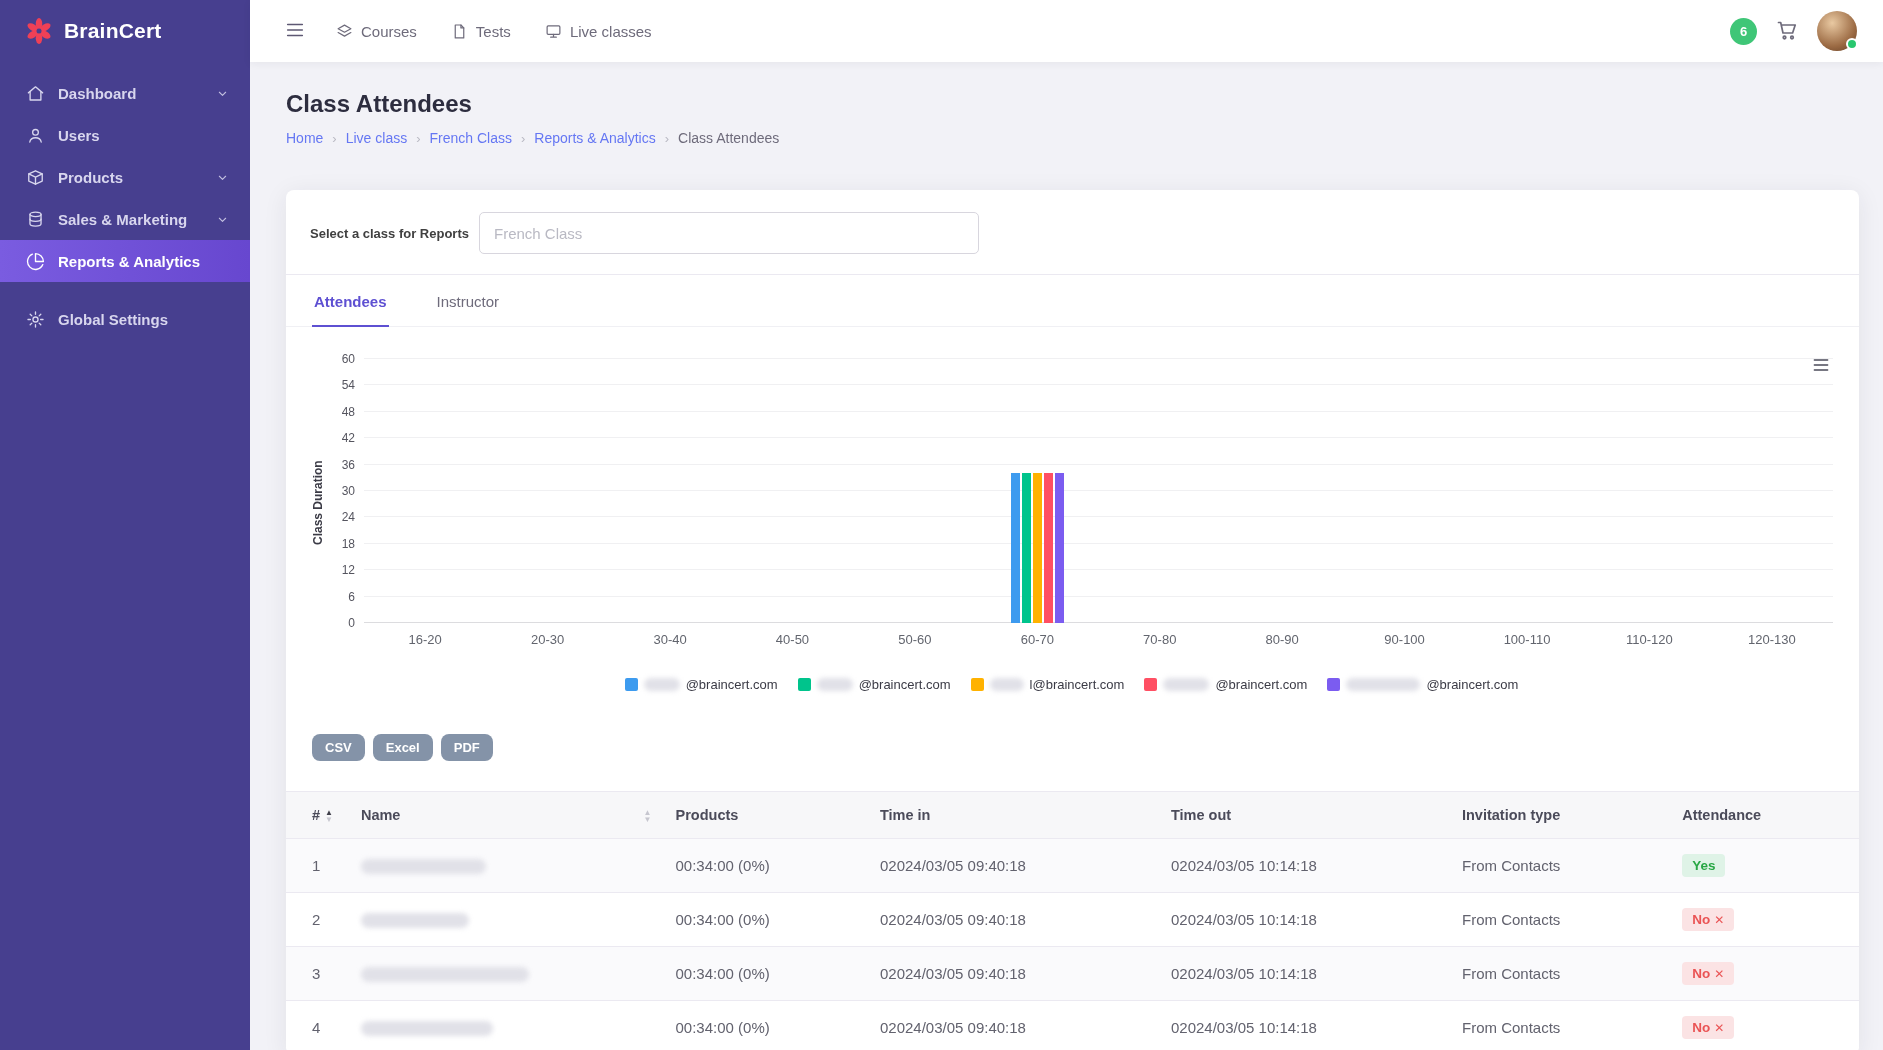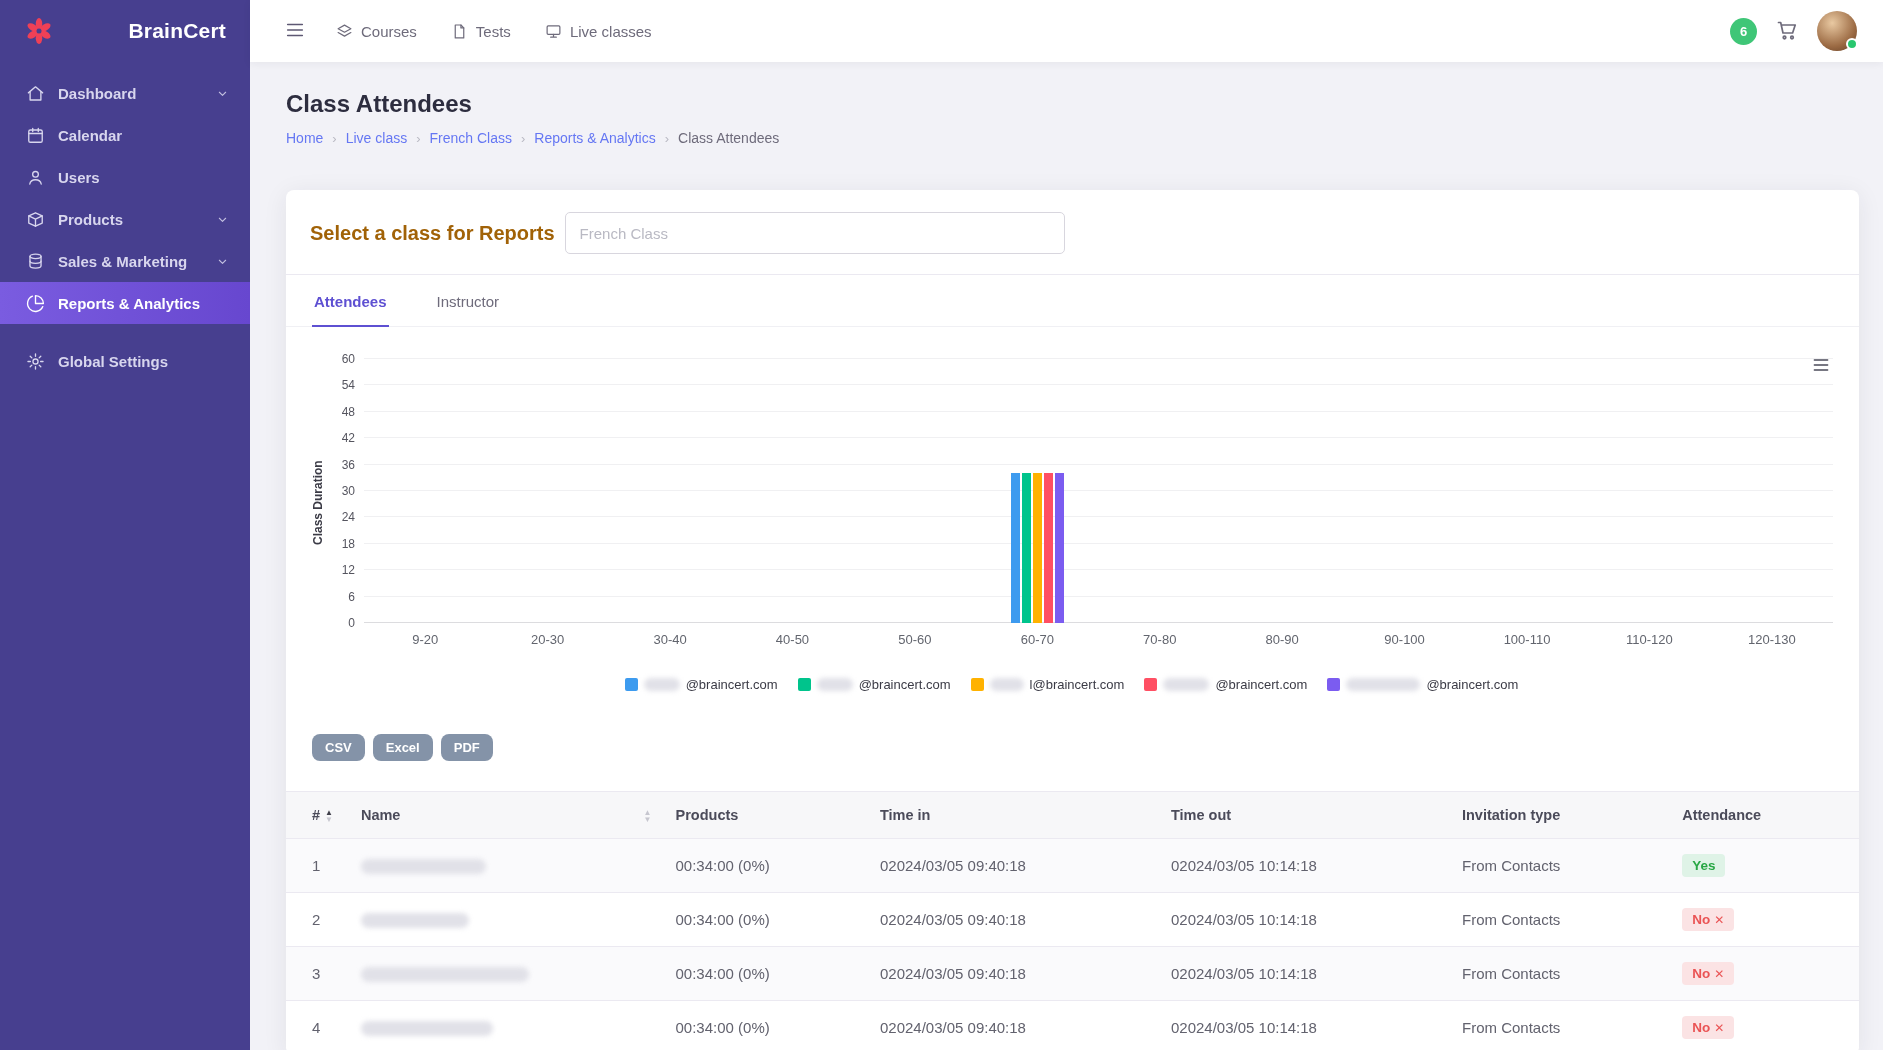--- a/index.html
+++ b/index.html
@@ -9,21 +9,21 @@
     font-family:"Liberation Sans","DejaVu Sans",sans-serif;
     background:#f2f2f7; color:#3b3b46;
     --accent:#5e50d2; --sidebar-bg:#473f8f; --sidebar-active:#6d4fd8;
     --link:#6577f3; --success:#28a745; --success-bg:#dff3e7;
     --danger:#ea5455; --danger-bg:#fbe3e4; --export:#8493a8; --notif:#3fc677;
   }
   .app { display:flex; width:1883px; height:1050px; overflow:hidden; }
 
   
   .sidebar { width:250px; flex:0 0 250px; background:var(--sidebar-bg); color:#d8d6ee; display:flex; flex-direction:column; }
-  .logo { height:62px; display:flex; align-items:center; gap:10px; padding:6px 24px;justify-content:space-between; }
+  .logo { height:62px; display:flex; align-items:center; gap:10px; padding:6px 24px; }
   .logo-mark { width:30px; height:30px; display:inline-flex; }
   .logo-mark svg { width:100%; height:100%; }
   .logo-text { color:#fff; font-size:21px; font-weight:700; letter-spacing:.2px; }
   .side-nav { margin-top:10px; display:flex; flex-direction:column; }
   .side-item { height:42px; display:flex; align-items:center; gap:13px; padding:0 20px 0 26px; font-size:15px; font-weight:600; cursor:pointer; color:#d8d6ee; }
   .side-item .icon { width:19px; height:19px; flex:0 0 19px; }
   .side-item .chev { margin-left:auto; width:15px; height:15px; flex:0 0 15px; opacity:.85; }
   .side-item.active { background:linear-gradient(90deg,#7a5ce0,#6747cf); color:#fff; }
   .side-item:last-child { margin-top:16px; }
   .icon { display:inline-flex; }
@@ -48,21 +48,21 @@
   .content { flex:1; overflow:hidden; padding:28px 24px 0 36px; }
   .page-title { margin:0 0 12px; font-size:24px; font-weight:700; color:#2d2d3f; }
   .breadcrumb { display:flex; align-items:center; gap:9px; font-size:14px; }
   .bc-link { color:var(--link); text-decoration:none; cursor:pointer; }
   .bc-sep { color:#b9b9c3; font-size:13px; }
   .bc-current { color:#6e6b7b; }
 
   .card { background:#fff; border-radius:8px; box-shadow:0 4px 24px rgba(34,41,47,.08); margin-top:44px; }
 
   .select-row { display:flex; align-items:center; gap:10px; padding:22px 24px 20px; border-bottom:1px solid #ebe9f1; }
-  .select-label { font-size:20px; font-weight:700; color:#a16207;text-align:center; }
+  .select-label { font-size:13px; font-weight:700; color:#404040;text-align:center; }
   .class-input { width:500px; height:42px; border:1px solid #d8d6de; border-radius:5px; padding:0 14px; font-size:15px; color:#44405e; outline:none; font-family:inherit; }
   .class-input::placeholder { color:#b9b9c3; }
 
   .tabs { display:flex; gap:46px; padding:0 26px; border-bottom:1px solid #f0f0f4; }
   .tab { padding:18px 2px 15px; font-size:15px; color:#6e6b7b; cursor:pointer; border-bottom:2px solid transparent; margin-bottom:-1px; }
   .tab.active { color:var(--accent); font-weight:700; border-bottom-color:var(--accent); }
 
   
   .chart-section { position:relative; padding:32px 26px 0 24px; }
   .chart-menu { position:absolute; top:26px; right:26px; background:none; border:none; padding:2px; cursor:pointer; color:#4b4b5a; }
@@ -139,29 +139,20 @@
               <path d="M3 11.2 12 3.6l9 7.6"></path>
               <path d="M5.2 9.8V20.2h13.6V9.8"></path>
             </svg>
           </span>
           <span class="side-label">Dashboard</span>
           <span class="icon chev">
             <svg viewBox="0 0 24 24" fill="none" stroke="currentColor" stroke-width="1.7" stroke-linecap="round" stroke-linejoin="round">
               <path d="M7 10l5 5 5-5"></path>
             </svg>
           </span>
-        </div>
-        <div class="side-item">
-          <span class="icon">
-            <svg viewBox="0 0 24 24" fill="none" stroke="currentColor" stroke-width="1.7" stroke-linecap="round" stroke-linejoin="round">
-              <rect x="3.5" y="5" width="17" height="15.5" rx="2"></rect>
-              <path d="M3.5 9.5h17M8.5 3v4M15.5 3v4"></path>
-            </svg>
-          </span>
-          <span class="side-label">Calendar</span>
         </div>
         <div class="side-item">
           <span class="icon">
             <svg viewBox="0 0 24 24" fill="none" stroke="currentColor" stroke-width="1.7" stroke-linecap="round" stroke-linejoin="round">
               <circle cx="12" cy="8" r="3.6"></circle>
               <path d="M4.8 20.2c.6-3.6 3.5-5.4 7.2-5.4s6.6 1.8 7.2 5.4"></path>
             </svg>
           </span>
           <span class="side-label">Users</span>
         </div>
@@ -346,21 +337,21 @@
                     </div>
                     <div class="slot"></div>
                     <div class="slot"></div>
                     <div class="slot"></div>
                     <div class="slot"></div>
                     <div class="slot"></div>
                     <div class="slot"></div>
                   </div>
                 </div>
               <div class="xlabels" id="xlabels">
-                  <div class="xcell">9-20</div>
+                  <div class="xcell">16-20</div>
                   <div class="xcell">20-30</div>
                   <div class="xcell">30-40</div>
                   <div class="xcell">40-50</div>
                   <div class="xcell">50-60</div>
                   <div class="xcell">60-70</div>
                   <div class="xcell">70-80</div>
                   <div class="xcell">80-90</div>
                   <div class="xcell">90-100</div>
                   <div class="xcell">100-110</div>
                   <div class="xcell">110-120</div>

